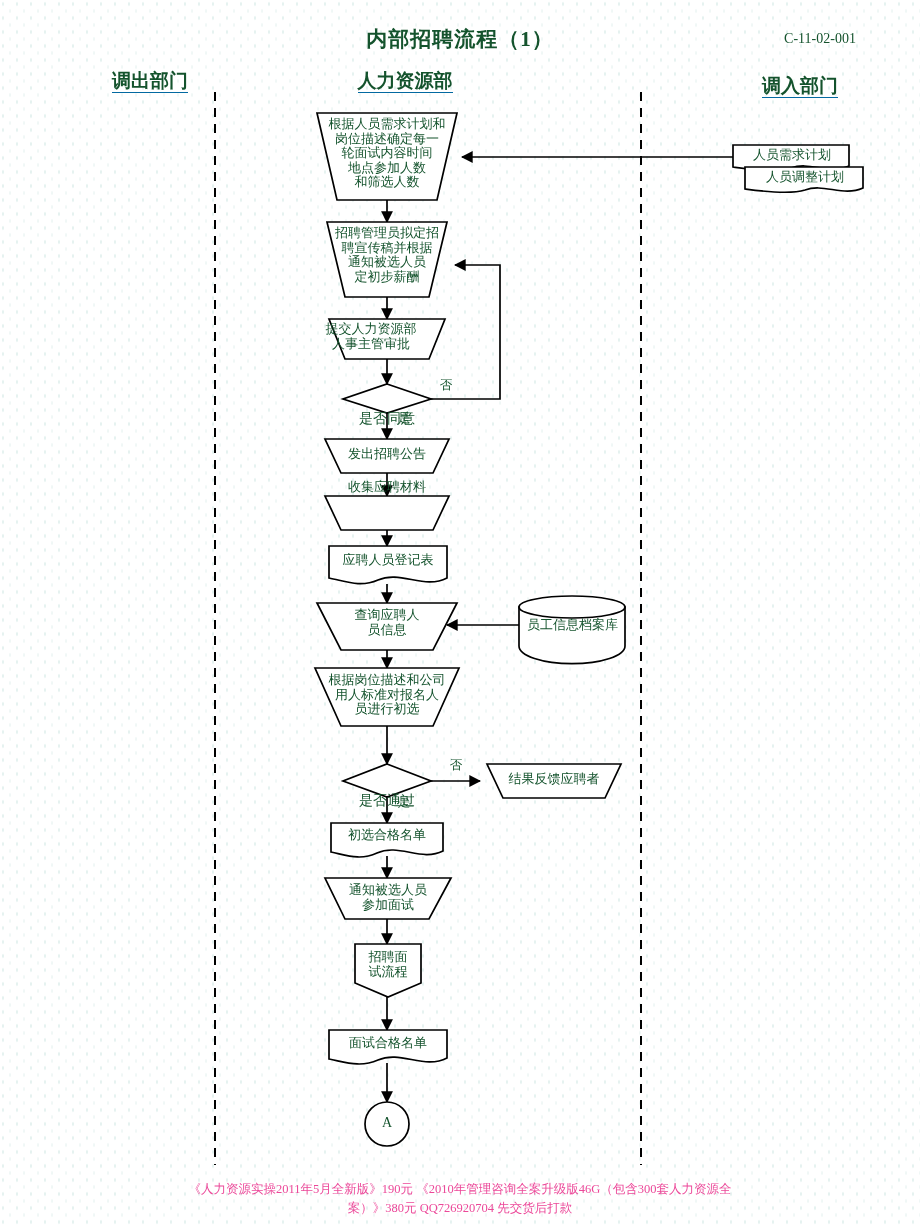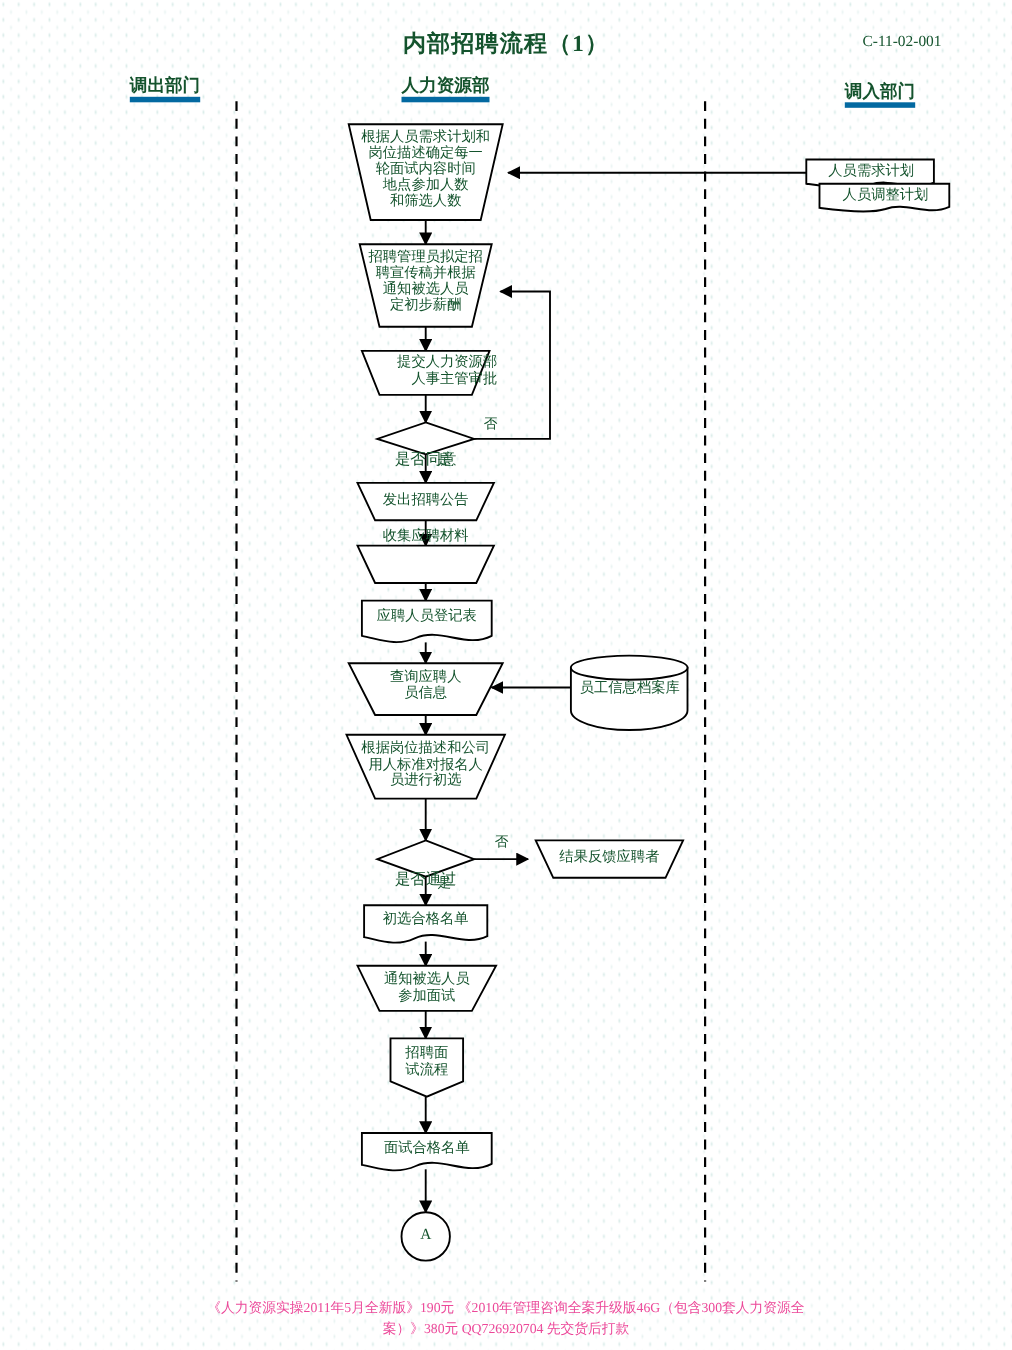--- a/index.html
+++ b/index.html
@@ -19,21 +19,21 @@
       radial-gradient(ellipse 2px 4px at 10px 11px, rgba(200,226,222,0.45) 0%, rgba(200,226,222,0.0) 70%);
     background-size:14px 14px, 14px 14px;
     pointer-events:none;
   }
   #sheet{position:absolute;left:0;top:0;width:920px;height:1227px;}
   svg.layer{position:absolute;left:0;top:0;width:920px;height:1227px;}
 
   .txt{position:absolute;text-align:center;line-height:1.12;color:#14532d;}
   .title{font-size:21px;font-weight:bold;letter-spacing:1px;}
   .code{font-size:14px;}
-  .lane{font-size:16px;font-weight:bold;border-bottom:5px solid #0369a1;padding-bottom:1px;}
+  .lane{font-size:19px;font-weight:bold;border-bottom:1px solid #0369a1;padding-bottom:1px;}
   .node{font-size:13px;}
   .node-sm{font-size:14px;margin-top:20px;}
   .edge-lbl{font-size:12.5px;}
   .circle-lbl{font-size:14px;}
   .footer{font-size:12.5px;color:#ec4899;line-height:1.5;text-align:center;width:860px;left:30px;}
 </style>
 </head>
 <body>
 
 <div id="texture"></div>
@@ -153,21 +153,21 @@
     <div>和筛选人数</div>
   </div>
 
   <div class="txt node" style="left:322px;top:226px;width:130px;">
     <div>招聘管理员拟定招</div>
     <div>聘宣传稿并根据</div>
     <div>通知被选人员</div>
     <div>定初步薪酬</div>
   </div>
 
-  <div class="txt node" style="left:322px;top:322px;width:130px;text-align:right;">
+  <div class="txt node" style="left:306px;top:322px;width:130px;">
     <div>提交人力资源部</div>
     <div>人事主管审批</div>
   </div>
 
   <div class="txt node-sm" style="left:337px;top:391px;width:100px;">是否同意</div>
 
   <div class="txt node" style="left:325px;top:447px;width:124px;">发出招聘公告</div>
 
   <div class="txt node" style="left:325px;top:480px;width:124px;">收集应聘材料</div>
 

